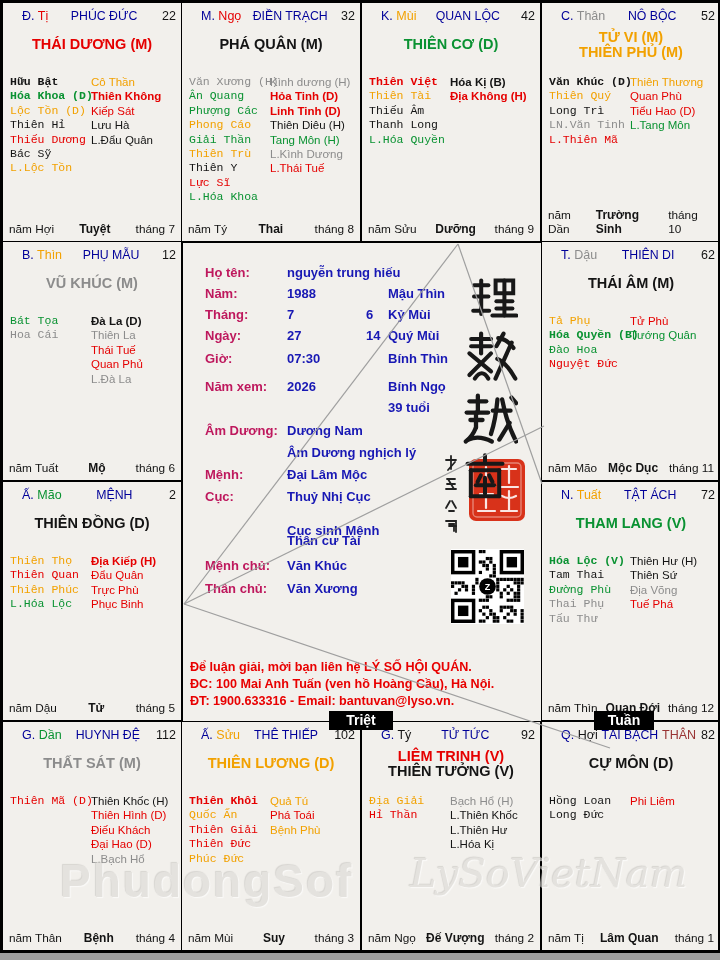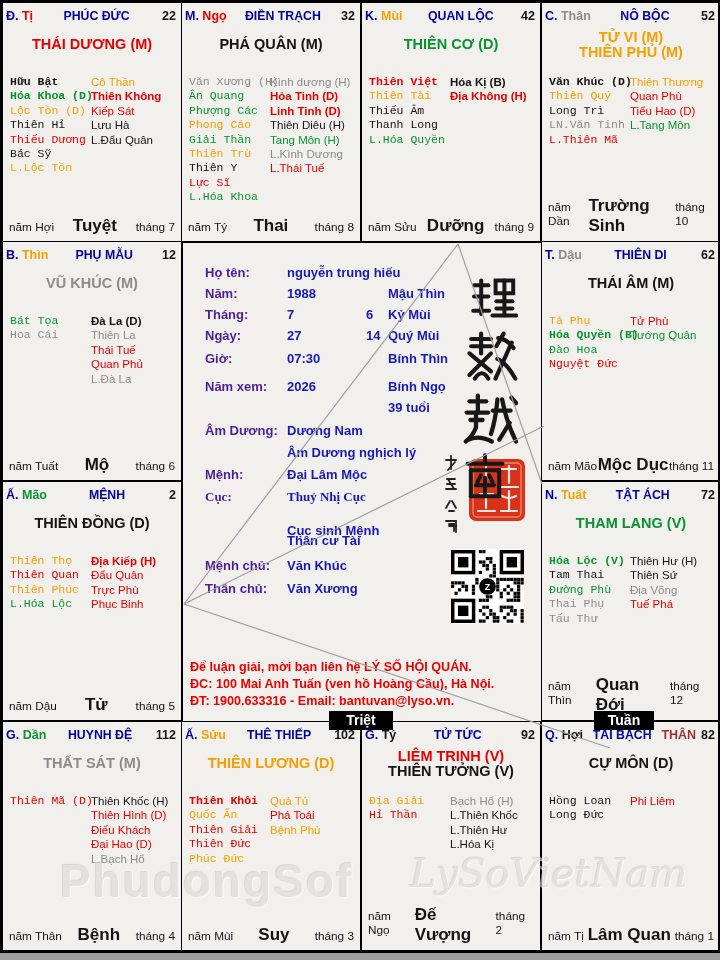--- a/index.html
+++ b/index.html
@@ -1,35 +1,35 @@
 <!DOCTYPE html>
 <html><head>
 <meta charset="utf-8">
 <style>
   html,body{margin:0;padding:0;background:#9e9e9e;}
   body{font-family:"Liberation Sans","DejaVu Sans",sans-serif;}
   #board{position:relative;width:716px;height:949px;background:#f2f0ec;border:2px solid #000;overflow:hidden;}
   .palace-cell{position:absolute;width:180px;height:240px;border:1px solid #000;box-sizing:border-box;background:transparent;}
   .center-box{position:absolute;left:180px;top:240px;width:360px;height:480px;border:1px solid #000;box-sizing:border-box;}
-  .cell-head{display:flex;align-items:flex-start;padding:6px 5px 0 3px;font-weight:bold;font-size:12.5px;gap:3px;white-space:nowrap;}
+  .cell-head{display:flex;align-items:flex-start;padding:6px 5px 0 19px;font-weight:normal;font-size:12.5px;gap:3px;white-space:nowrap;}
   .head-left{white-space:nowrap;}
   .palace{flex:1;text-align:center;font-size:12.3px;}
   .num{margin-left:2px;}
   .main-star{height:34px;margin-top:5px;display:flex;flex-direction:column;justify-content:center;text-align:center;font-weight:bold;font-size:14.5px;line-height:15.5px;}
   .col-left{position:absolute;left:7px;top:72px;font-family:Liberation Mono, monospace;}
   .col-right{position:absolute;left:88px;top:72px;}
   .star{display:block;font-size:11.5px;line-height:14.4px;white-space:nowrap;}
   .cell-foot{position:absolute;left:6px;right:6px;bottom:5px;display:flex;justify-content:space-between;align-items:baseline;font-size:11.8px;}
-  .f-stage{font-weight:bold;font-size:17px;}
+  .f-stage{font-weight:bold;font-size:12px;}
   .c-red{color:#e50000;} .c-orange{color:#f2a100;} .c-green{color:#0a9232;}
   .c-gray{color:#8c8c8c;} .c-black{color:#141414;} .c-navy{color:#000099;}
   .c-darkred{color:#993333;} .b{font-weight:bold;}
   
   .info-row{position:absolute;left:0;width:100%;height:20px;font-size:13px;font-weight:bold;white-space:nowrap;}
-  .info-label{position:absolute;left:22px;color:#4c1d95;}
+  .info-label{position:absolute;left:22px;color:#be185d;}
   .iv{position:absolute;color:#1818b4;}
   .v1{left:104px;} .v2{left:183px;} .v3{left:205px;}
   .contact{position:absolute;left:7px;top:416px;width:350px;color:#e80000;font-weight:bold;font-size:12.6px;line-height:16.8px;white-space:nowrap;}
   
   .badge{position:absolute;height:19px;background:#000;color:#fff;font-weight:bold;font-size:14px;text-align:center;line-height:19px;z-index:6;}
   #badge-triet{left:327px;top:709px;width:64px;}
   #badge-tuan{left:592px;top:709px;width:60px;}
   
   #aspect-lines{position:absolute;left:0;top:0;z-index:4;pointer-events:none;}
   
@@ -422,21 +422,21 @@
           <span class="info-label">Âm Dương:</span>
           <span class="iv v1">Dương Nam</span>
         </div>
         <div class="info-row" style="top: 202px;">
           <span class="iv v1">Âm Dương nghịch lý</span>
         </div>
         <div class="info-row" style="top: 224px;">
           <span class="info-label">Mệnh:</span>
           <span class="iv v1">Đại Lâm Mộc</span>
         </div>
-        <div class="info-row" style="top: 246px; font-family: Liberation Serif, serif;">
+        <div class="info-row" style="top: 246px;">
           <span class="info-label">Cục:</span>
           <span class="iv v1">Thuỷ Nhị Cục</span>
         </div>
         <div class="info-row" style="top: 280px; text-align: right;">
           <span class="iv v1">Cục sinh Mệnh</span>
         </div>
         <div class="info-row" style="top: 290px; padding-left: 39px;">
           <span class="iv v1">Thân cư Tài</span>
         </div>
         <div class="info-row" style="top: 315px;">

